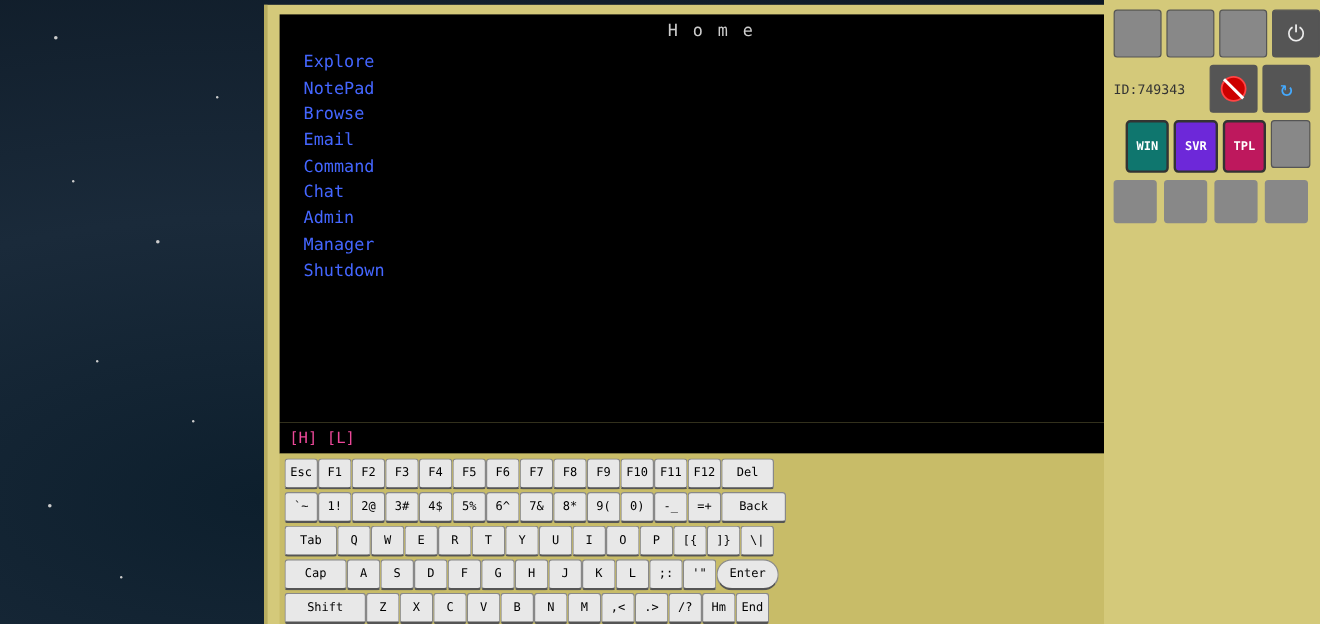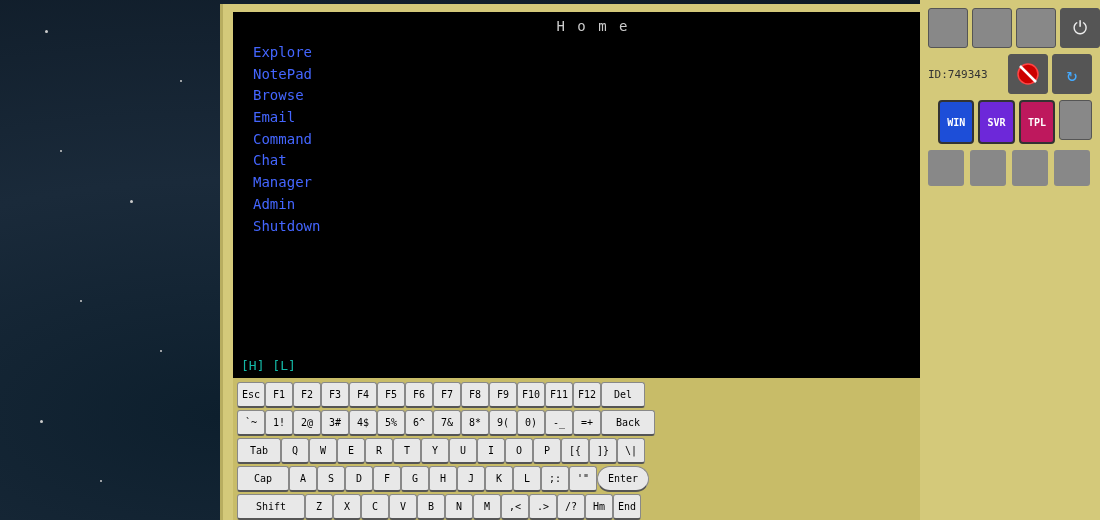--- a/index.html
+++ b/index.html
@@ -69,21 +69,21 @@
       font-family: monospace;
       font-size: 14px;
       line-height: 1.55;
       cursor: pointer;
       display: block;
     }
 
     
     .status-bar {
       background: #000;
-      color: #14b8a6;
+      color: #ec4899;
       font-family: monospace;
       font-size: 13px;
       padding: 4px 8px;
       display: flex;
       justify-content: space-between;
       height: 26px;
       align-items: center;
       margin: 0 10px;
     }
 
@@ -207,21 +207,21 @@
       align-items: center;
       justify-content: center;
       cursor: pointer;
       font-size: 10px;
       font-weight: bold;
       font-family: monospace;
       color: #fff;
       border: 2px solid #333;
     }
 
-    .rp-icon.win { background: #1d4ed8; margin-left: 10px; }
+    .rp-icon.win { background: #0f766e; margin-left: 10px; }
     .rp-icon.svr { background: #6d28d9; }
     .rp-icon.tpl { background: #be185d; }
 
     .rp-bottom-grid {
       display: grid;
       grid-template-columns: 1fr 1fr 1fr 1fr;
       gap: 4px;
       width: 100%;
     }
 
@@ -267,22 +267,22 @@
 
   <div class="screen">
     <div class="screen-title">H o m e</div>
     <div class="menu-area" id="menu-area">
     <span class="menu-item">Explore</span>
         <span class="menu-item">NotePad</span>
         <span class="menu-item">Browse</span>
         <span class="menu-item">Email</span>
         <span class="menu-item">Command</span>
         <span class="menu-item">Chat</span>
+        <span class="menu-item">Admin</span>
         <span class="menu-item">Manager</span>
-        <span class="menu-item">Admin</span>
         <span class="menu-item">Shutdown</span>
       </div>
   </div>
 
   <div class="status-bar">
     <span>[H]  [L]</span>
     <span>[T]</span>
   </div>
 
   <div class="keyboard-area" id="keyboard-area">

